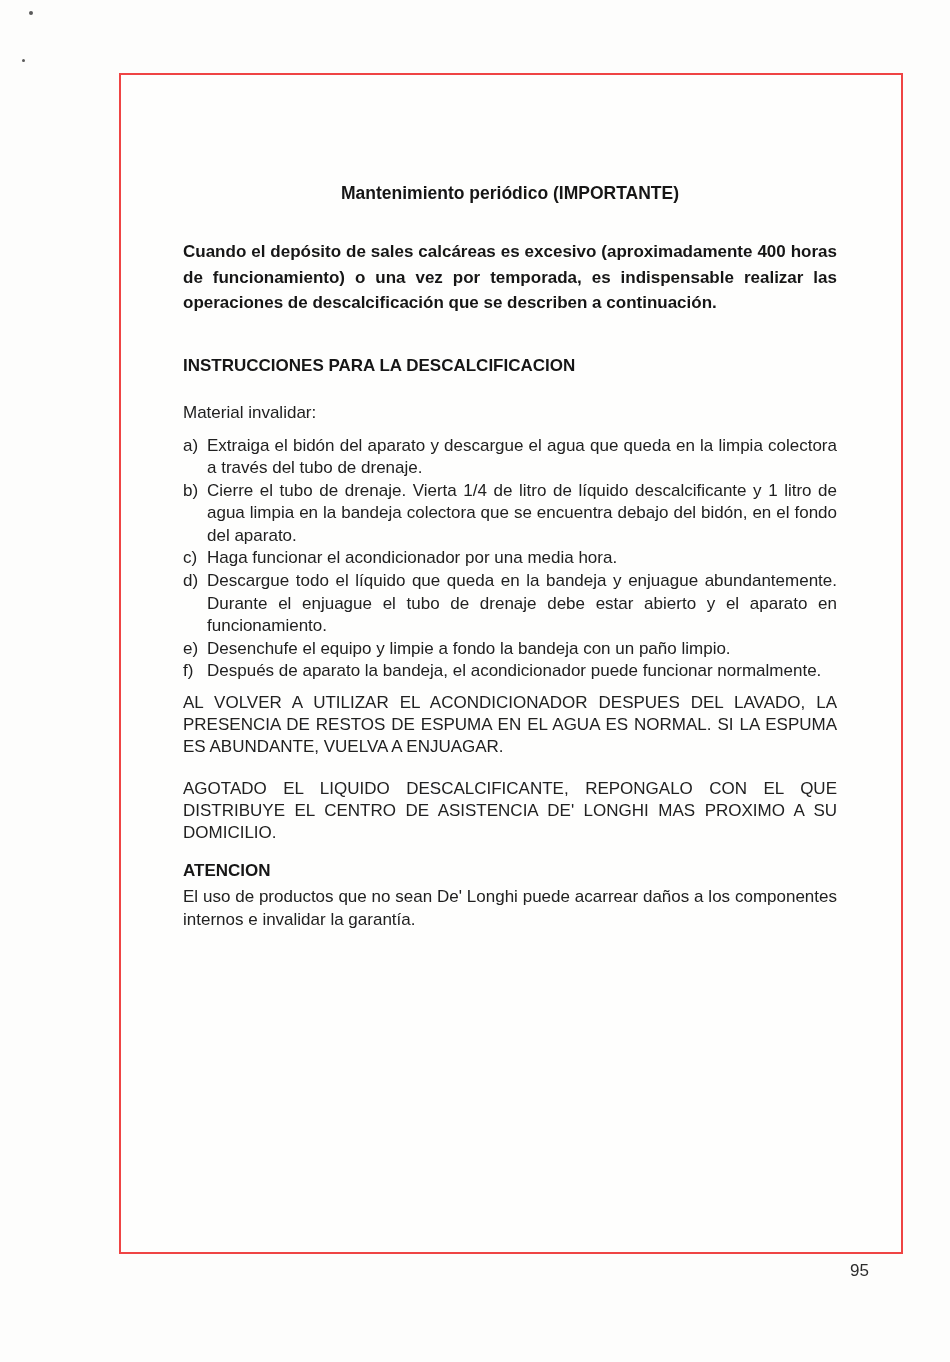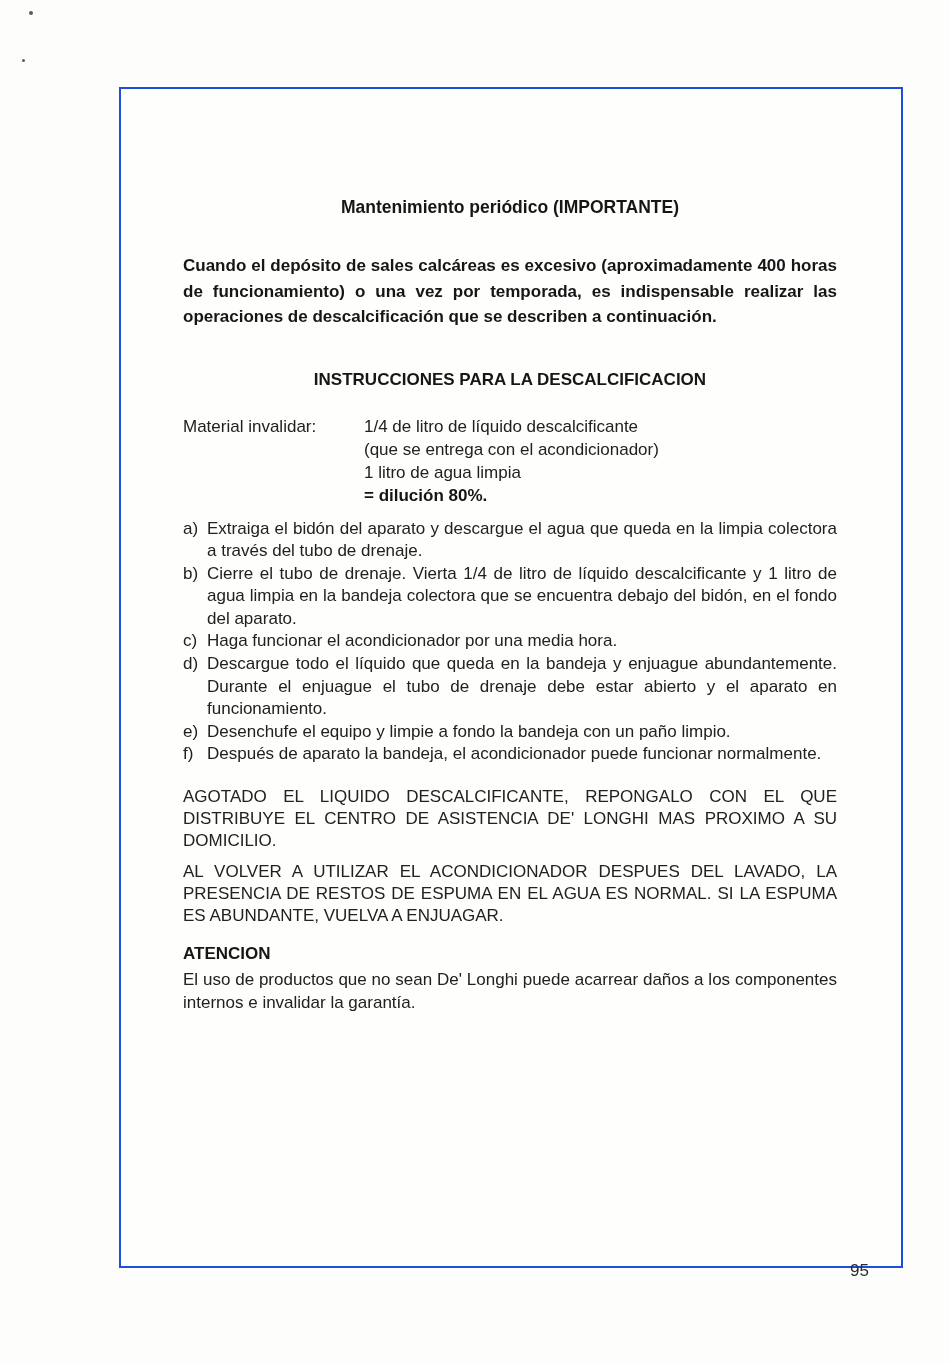--- a/index.html
+++ b/index.html
@@ -5,36 +5,36 @@
   * { margin:0; padding:0; box-sizing:border-box; }
   html,body { background:#ffffff; }
   .page {
     position:relative; width:950px; height:1362px;
     background:#fdfdfc; overflow:hidden;
     font-family:"Liberation Sans","DejaVu Sans",sans-serif;
     color:#1e1e1e;
   }
   .frame {
     position:absolute; left:119px; top:73px; width:784px; height:1181px;
-    border:2px solid #1d4ed8; background:#fefefd;margin-top:14px;
+    border:2px solid #ef4444; background:#fefefd;
   }
   .content {
     margin-left:62px; margin-right:64px;
     font-size:17px; color:#212121;
   }
   .doc-title {
     margin-top:106px; text-align:center;
     font-size:17.5px; font-weight:bold; line-height:25px; color:#161616;
   }
   .intro {
     margin-top:33px; font-weight:bold; text-align:justify;
     line-height:25.5px; color:#161616;
   }
   .section-heading {
-    margin-top:37px; text-align:center;
+    margin-top:37px; text-align:left;
     font-size:17px; font-weight:bold; line-height:25px; color:#161616;
   }
   .material { display:flex; margin-top:23px; line-height:23px; }
   .material-label { flex:0 0 181px; }
   .material-values { flex:1; }
   .material-values .mline { display:block; }
   .material-values .mline-bold { font-weight:bold; color:#141414; }
   .steps { margin-top:11px; }
   .step { display:flex; line-height:22.6px; }
   .step-label { flex:0 0 24px; }
@@ -60,26 +60,20 @@
     <div class="content">
 
       <div class="doc-title">Mantenimiento periódico (IMPORTANTE)</div>
 
       <p class="intro">Cuando el depósito de sales calcáreas es excesivo (aproximadamente 400 horas de funcionamiento) o una vez por temporada, es indispensable realizar las operaciones de descalcificación que se describen a continuación.</p>
 
       <div class="section-heading">INSTRUCCIONES PARA LA DESCALCIFICACION</div>
 
       <div class="material">
         <span class="material-label">Material invalidar:</span>
-        <span class="material-values">
-          <span class="mline">1/4 de litro de líquido descalcificante</span>
-          <span class="mline">(que se entrega con el acondicionador)</span>
-          <span class="mline">1 litro de agua limpia</span>
-          <span class="mline mline-bold">= dilución 80%.</span>
-        </span>
       </div>
 
       <div class="steps">
         <div class="step">
           <span class="step-label">a)</span>
           <span class="step-text">Extraiga el bidón del aparato y descargue el agua que queda en la limpia colectora a través del tubo de drenaje.</span>
         </div>
         <div class="step">
           <span class="step-label">b)</span>
           <span class="step-text">Cierre el tubo de drenaje. Vierta 1/4 de litro de líquido descalcificante y 1 litro de agua limpia en la bandeja colectora que se encuentra debajo del bidón, en el fondo del aparato.</span>
@@ -95,23 +89,23 @@
         <div class="step">
           <span class="step-label">e)</span>
           <span class="step-text">Desenchufe el equipo y limpie a fondo la bandeja con un paño limpio.</span>
         </div>
         <div class="step">
           <span class="step-label">f)</span>
           <span class="step-text">Después de aparato la bandeja, el acondicionador puede funcionar normalmente.</span>
         </div>
       </div>
 
+      <p class="note first">AL VOLVER A UTILIZAR EL ACONDICIONADOR DESPUES DEL LAVADO, LA PRESENCIA DE RESTOS DE ESPUMA EN EL AGUA ES NORMAL. SI LA ESPUMA ES ABUNDANTE, VUELVA A ENJUAGAR.</p>
+
       <p class="note">AGOTADO EL LIQUIDO DESCALCIFICANTE, REPONGALO CON EL QUE DISTRIBUYE EL CENTRO DE ASISTENCIA DE' LONGHI MAS PROXIMO A SU DOMICILIO.</p>
-
-      <p class="note first">AL VOLVER A UTILIZAR EL ACONDICIONADOR DESPUES DEL LAVADO, LA PRESENCIA DE RESTOS DE ESPUMA EN EL AGUA ES NORMAL. SI LA ESPUMA ES ABUNDANTE, VUELVA A ENJUAGAR.</p>
 
       <div class="attention-heading">ATENCION</div>
       <p class="attention-text">El uso de productos que no sean De' Longhi puede acarrear daños a los componentes internos e invalidar la garantía.</p>
 
     </div>
   </div>
 
   <div class="page-number">95</div>
 
 </div>

